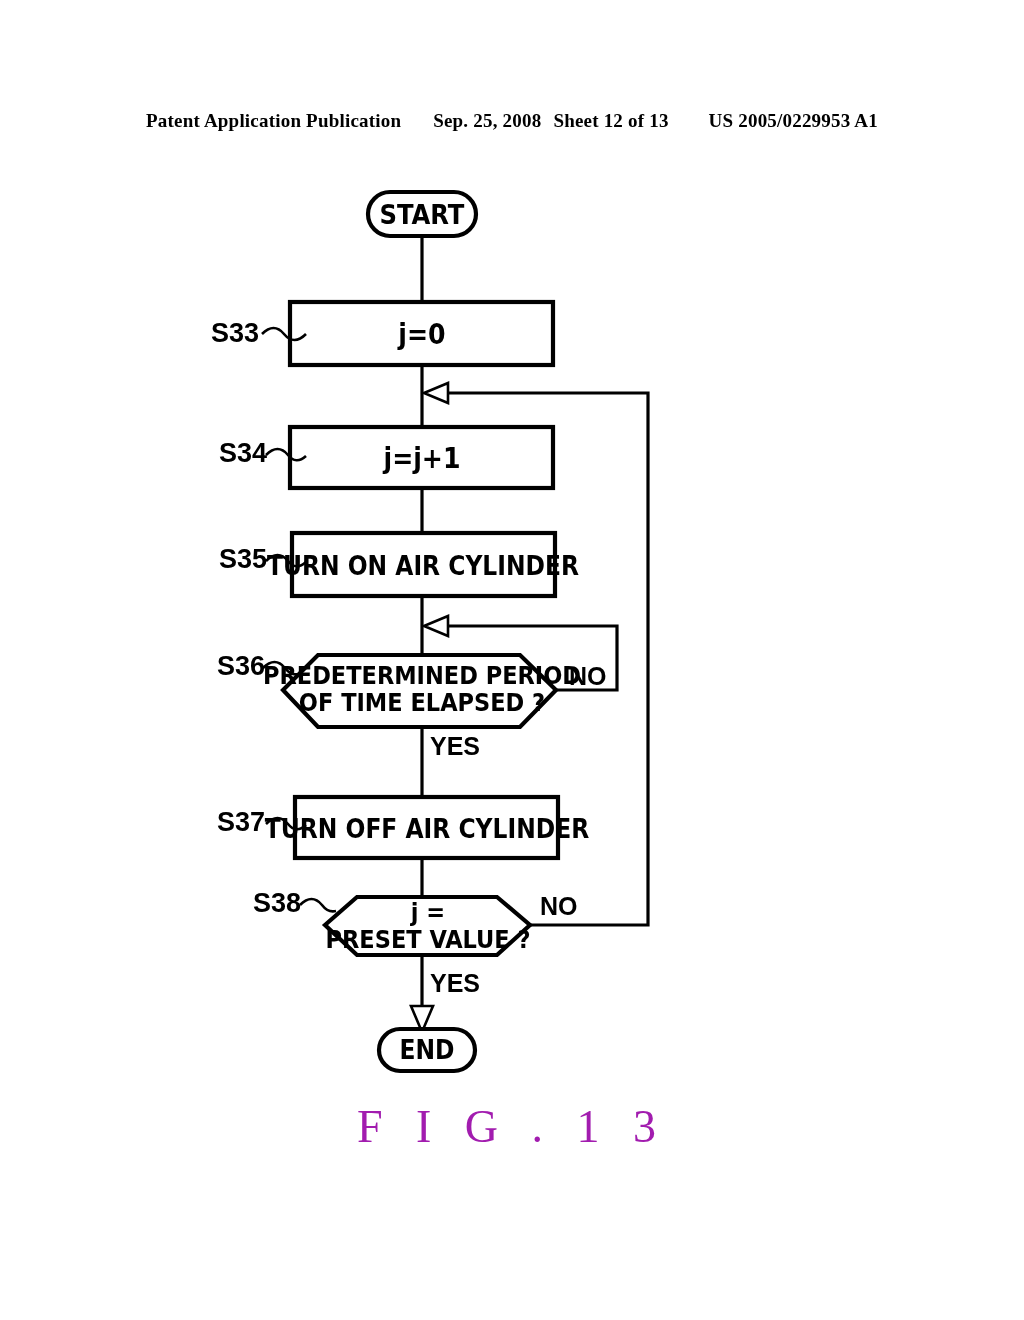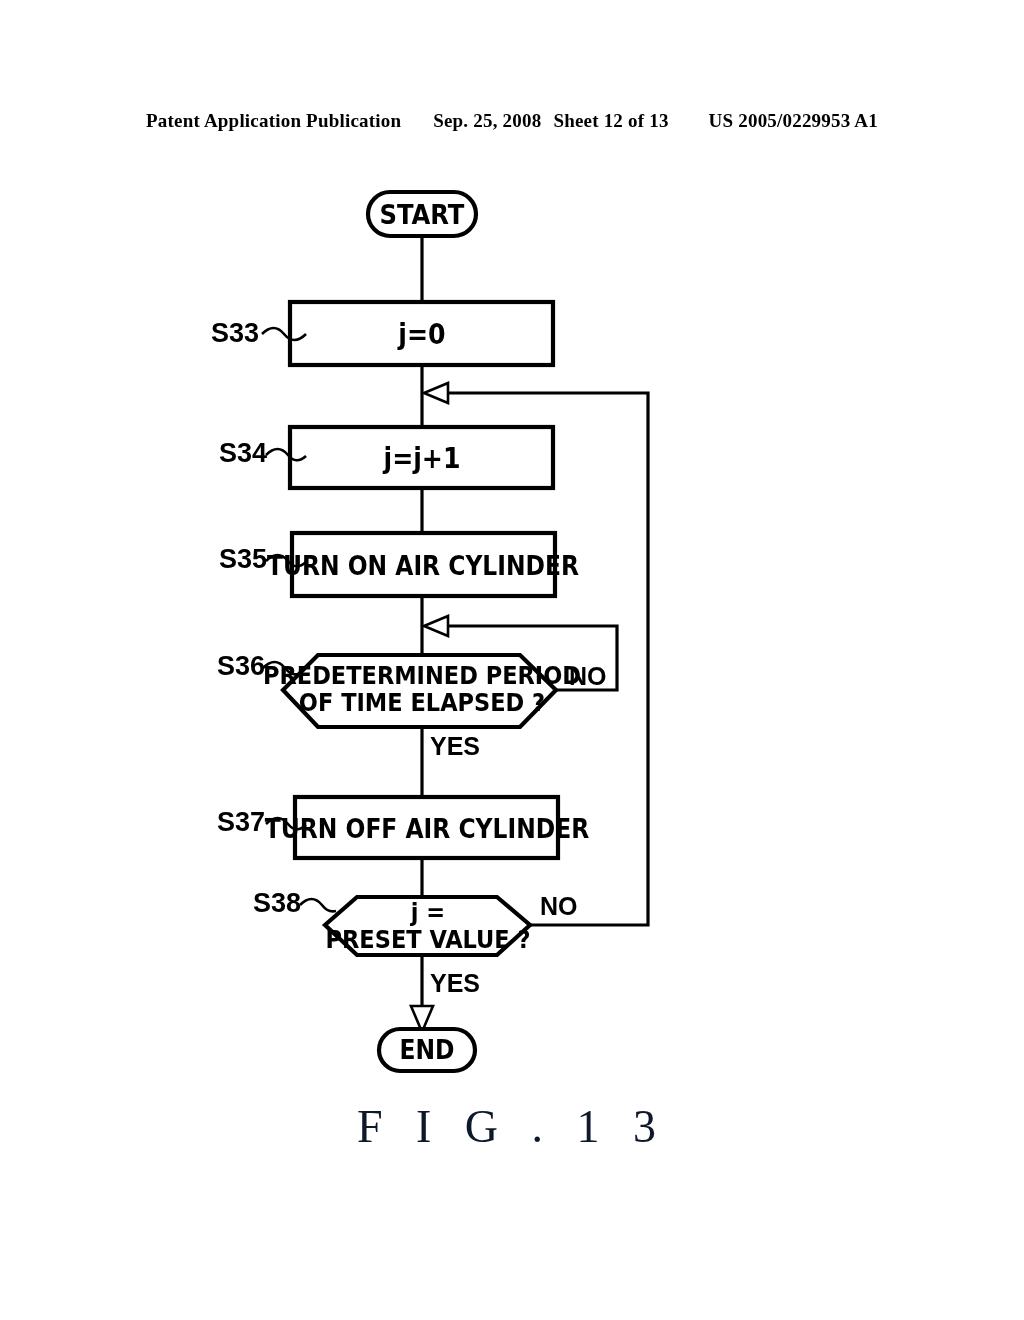--- a/index.html
+++ b/index.html
@@ -50,21 +50,21 @@
   
   .fig-caption {
     position: absolute;
     top: 1100px;
     left: 0;
     width: 1024px;
     text-align: center;
     font-family: "Liberation Serif", serif;
     font-size: 46px;
     letter-spacing: 11px;
-    color: #0f172a;
+    color: #a21caf;
   }
 </style>
 </head>
 <body>
 
 <div class="page-header">
   <span class="hdr-pub">Patent Application Publication</span>
   <span class="hdr-date">Sep. 25, 2008</span>
   <span class="hdr-sheet">Sheet 12 of 13</span>
   <span class="hdr-patentno">US 2005/0229953 A1</span>

